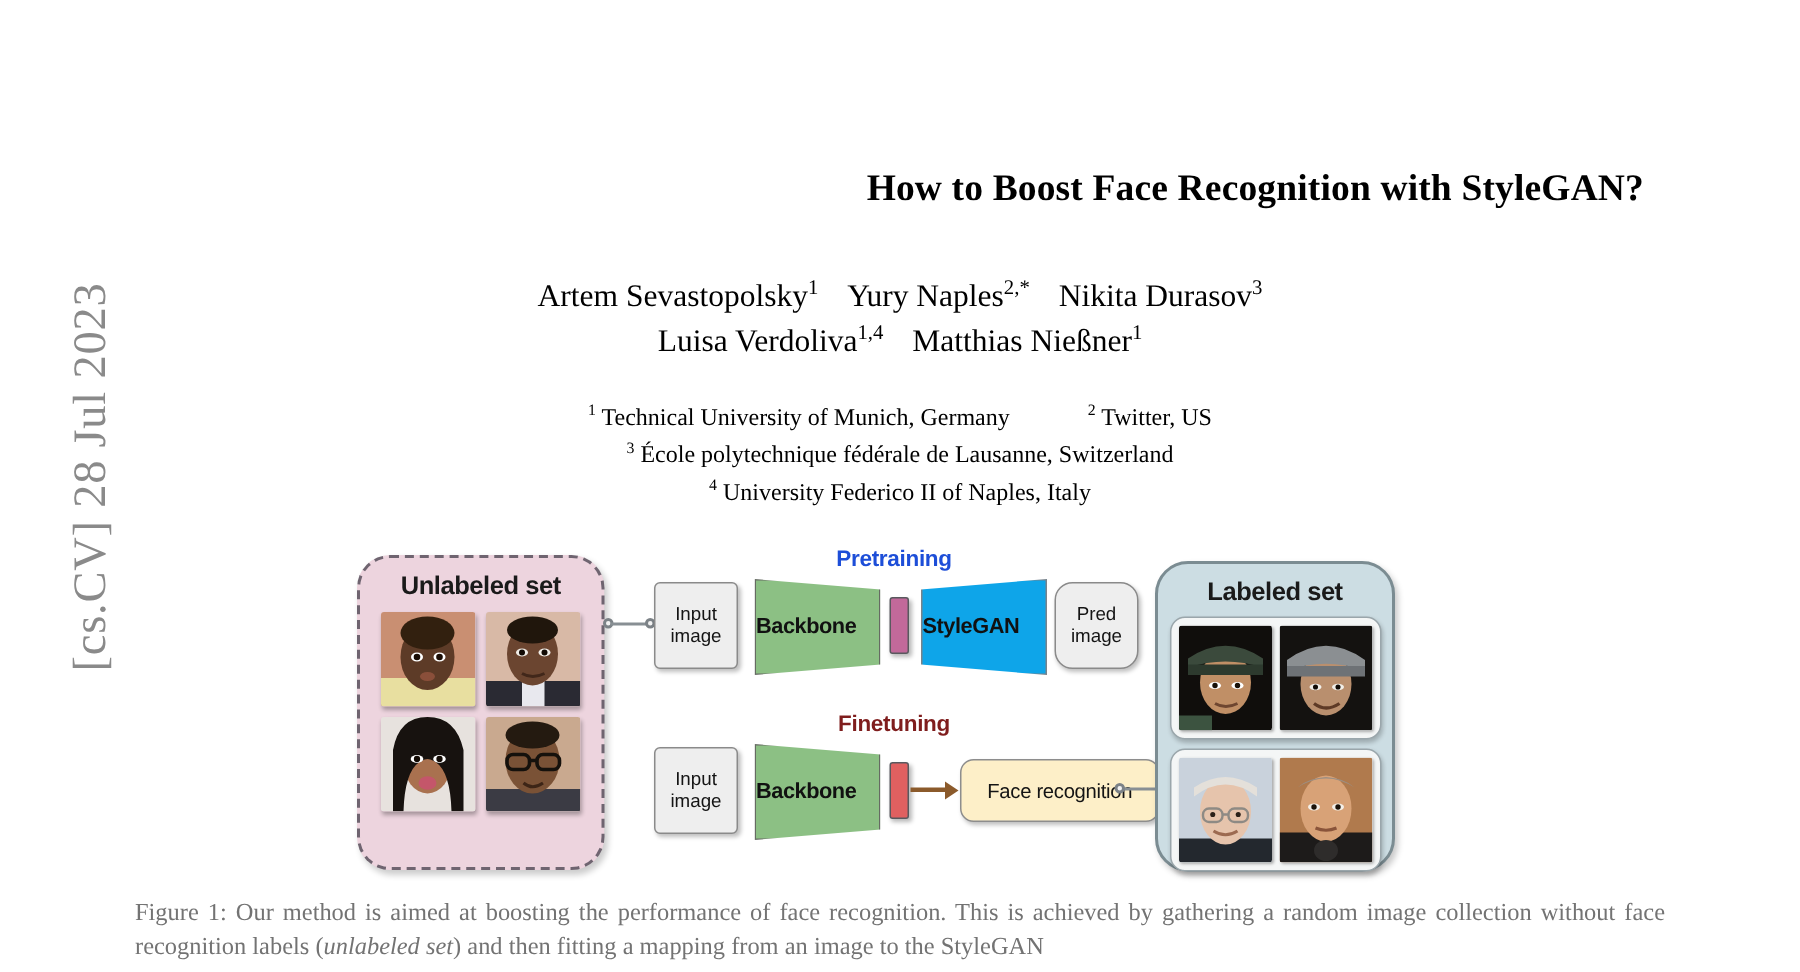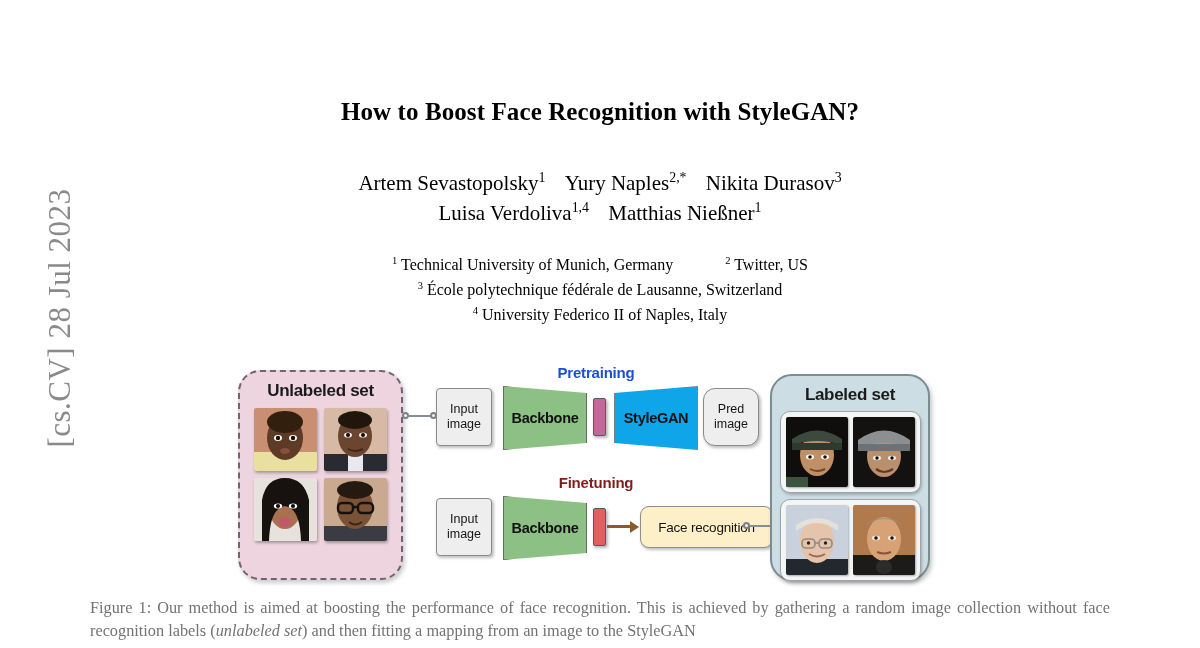--- a/index.html
+++ b/index.html
@@ -43,23 +43,23 @@
   
   #page-column {
     position: absolute;
     left: 90px;
     top: 0px;
     width: 1020px;
     height: 648px;
   }
 
   #paper-title {
-    margin: 0;
+    margin: 14px;
     padding-top: 98px;
-    text-align: center;
+    text-align: right;
     font-family: "Liberation Serif", serif;
     font-weight: bold;
     font-size: 25px;
     letter-spacing: 0.1px;
   }
 
   
   #authors {
     margin-top: 42px;
     text-align: center;
@@ -233,21 +233,20 @@
   #pre-pred-box   { left: 282px; border-radius: 12px; }
   #fin-input-box  { left: 15px; }
 
   .trapezoid {
     position: absolute;
     top: 22px;
     width: 82px;
     height: 62px;
     display: flex;
     align-items: center;
-    justify-content: center;
     font-family: "Liberation Sans", sans-serif;
     font-weight: bold;
     font-size: 14.5px;
     letter-spacing: -0.3px;
     color: #111111;
     filter: drop-shadow(1.5px 2px 2px rgba(0,0,0,0.30));
   }
   .trap-backbone {
     background: #8cc084;
     border: 1.6px solid #666b63;

